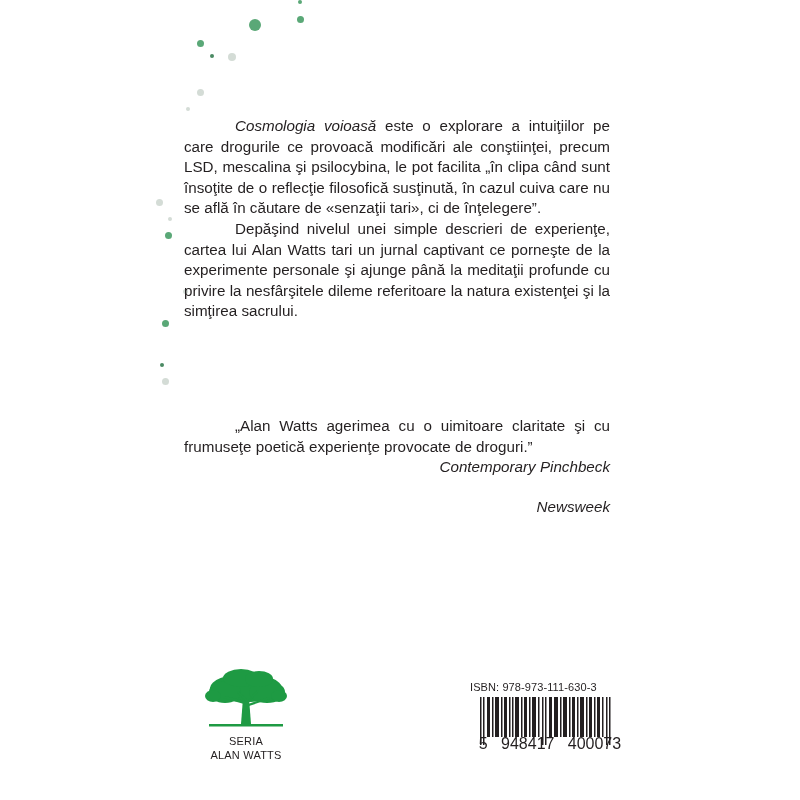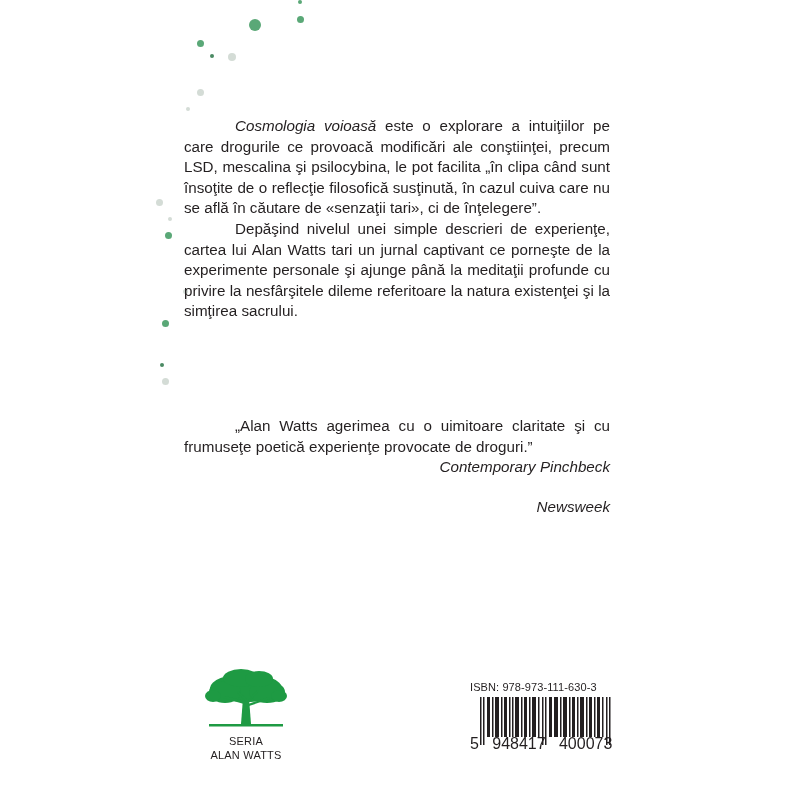--- a/index.html
+++ b/index.html
@@ -8,21 +8,21 @@
     .dot { position: absolute; border-radius: 50%; }
     .text-block { position: absolute; left: 184px; width: 426px; font-size: 15.2px; line-height: 20.6px; }
     .para { margin: 0; text-align: justify; text-indent: 51px; }
     .attrib { margin: 0; text-align: right; }
     .it { font-style: italic; }
     .logo { position: absolute; left: 196px; top: 668px; width: 100px; text-align: center; }
     .logo-label { font-weight: normal; font-size: 11px; line-height: 14px; color: #231f20; letter-spacing: 0.2px; }
     .barcode-area { position: absolute; left: 470px; top: 680px; width: 160px; }
     .isbn { font-size: 11px; line-height: 15px; letter-spacing: 0.1px; }
     .barcode { position: relative; height: 60px; margin-top: 2px; }
-    .ean { position: absolute; left: 0; top: 38px; font-size: 16px; letter-spacing: 0px; width: 160px; }
+    .ean { position: absolute; left: 0; top: 38px; font-size: 16px; letter-spacing: 0px; width: 160px; text-align: center; }
   </style>
 </head>
 <body>
 
 <div id="dots">
     <div class="dot" style="left: 249px; top: 19px; width: 12px; height: 12px; background: rgb(90, 168, 119);"></div>
     <div class="dot" style="left: 196.5px; top: 39.5px; width: 7px; height: 7px; background: rgb(90, 168, 119);"></div>
     <div class="dot" style="left: 210px; top: 54px; width: 4px; height: 4px; background: rgb(74, 138, 99);"></div>
     <div class="dot" style="left: 228px; top: 53px; width: 8px; height: 8px; background: rgb(212, 220, 214);"></div>
     <div class="dot" style="left: 298px; top: 0px; width: 4px; height: 4px; background: rgb(90, 168, 119);"></div>

